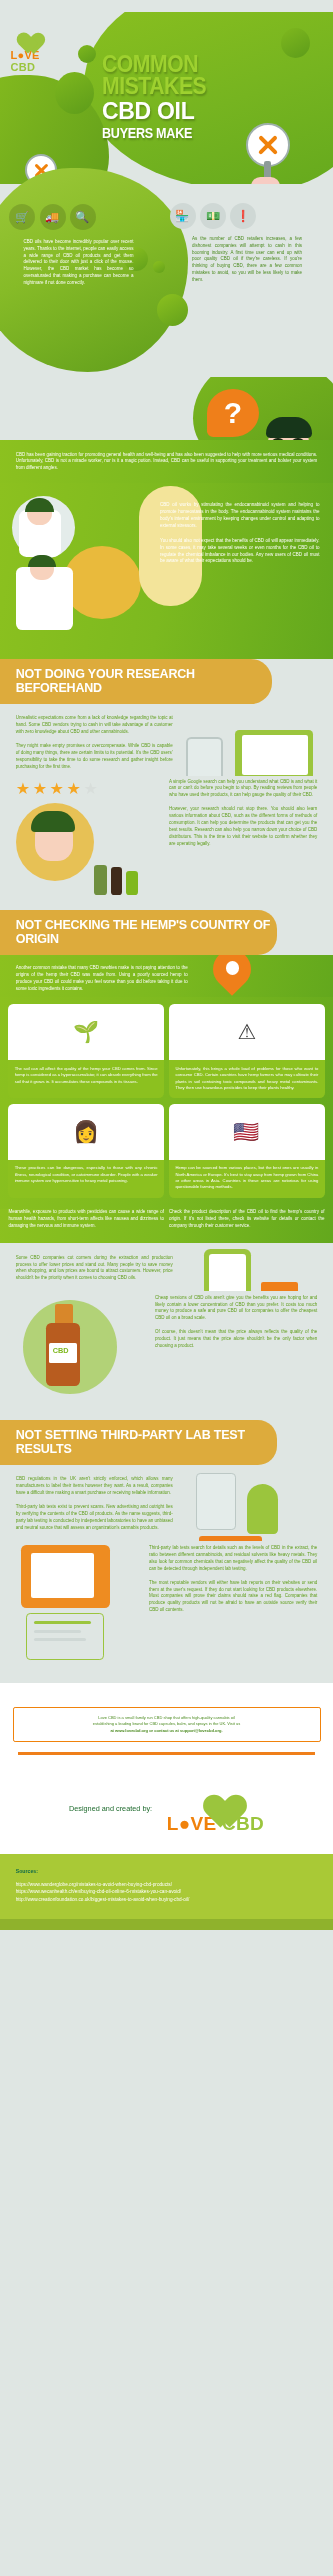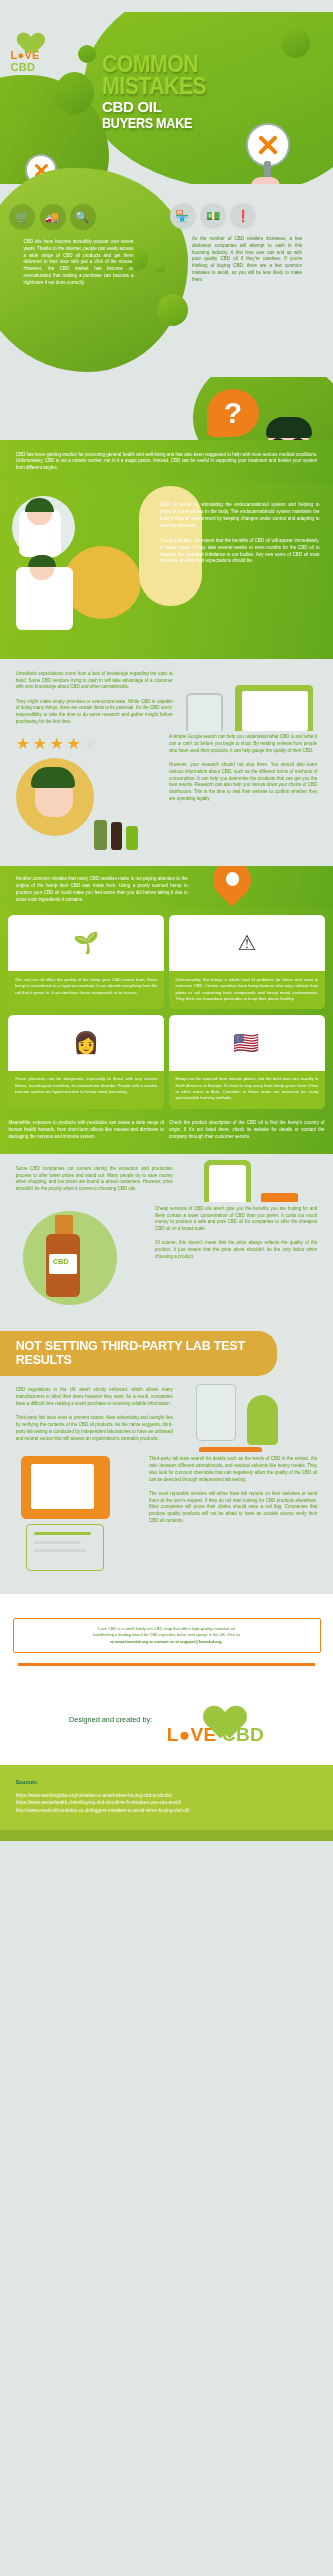--- a/index.html
+++ b/index.html
@@ -43,21 +43,21 @@
   .logo-cbd { color:#9bc53d; }
 
   .hdr-title { position:absolute; top:41px; left:102px; z-index:7; width:157px; }
   .t-common, .t-mistakes {
     font-size:24.6px; line-height:.88; font-weight:bold; color:#9ed12f;
     letter-spacing:-0.5px; text-shadow:1px 1.6px 2.1px rgba(0,0,0,.22);
     font-family:"Liberation Sans Narrow","Liberation Sans",sans-serif;
     transform:scaleX(.86); transform-origin:left center;
   }
   .t-cbdoil {
-    font-size:15px; font-weight:bold; color:#fff; letter-spacing:-0.3px;
+    font-size:23px; font-weight:bold; color:#fff; letter-spacing:-0.3px;
     margin-top:2.1px; text-shadow:1px 1.6px 2.1px rgba(0,0,0,.22);
   }
   .t-buyers {
     font-size:14px; font-weight:bold; color:#fff; letter-spacing:-0.3px;
     text-shadow:1px 1.6px 2.1px rgba(0,0,0,.22);
     font-family:"Liberation Sans Narrow","Liberation Sans",sans-serif;
     transform:scaleX(.9); transform-origin:left center;
   }
 
   .xcircle { position:absolute; border-radius:50%; background:#fff;
@@ -269,20 +269,21 @@
         <div style="flex:1;position:relative;padding:13.6px 13.6px 0 3.1px;">
           <div style="position:absolute;top:-3.1px;left:-18px;width:63px;height:120px;background:#f3e49a;border-radius:31px;"></div>
           <p class="p-txt white" style="position:relative;">CBD oil works by stimulating the endocannabinoid system and helping to promote homeostasis in the body. The endocannabinoid system maintains the body's internal environment by keeping changes under control and adapting to external stressors.</p>
           <p class="p-txt white" style="position:relative;margin-top:8.4px;">You should also not expect that the benefits of CBD oil will appear immediately. In some cases, it may take several weeks or even months for the CBD oil to regulate the chemical imbalance in our bodies. Any new users of CBD oil must be aware of what their expectations should be.</p>
         </div>
       </div>
     </div>
   </div>
 
   <div class="sect">
+    <div class="secbar rounded-both" style="margin-top:0;">NOT DOING YOUR RESEARCH BEFOREHAND</div>
 
     <div class="band-grey" style="position:relative;padding:11.5px 15.7px 5.2px;">
       <div style="width:157px;">
         <p class="p-txt green">Unrealistic expectations come from a lack of knowledge regarding the topic at hand. Some CBD vendors trying to cash in will take advantage of a customer with zero knowledge about CBD and other cannabinoids.</p>
         <p class="p-txt green" style="margin-top:7.3px;">They might make empty promises or overcompensate. While CBD is capable of doing many things, there are certain limits to its potential. It's the CBD users' responsibility to take the time to do some research and gather insight before purchasing for the first time.</p>
       </div>
       <div style="position:absolute;top:10.5px;left:178px;width:146px;height:110px;">
         <div style="position:absolute;top:15.7px;left:57px;width:78px;height:52px;background:#9bc53d;border-radius:4.2px;"></div>
         <div style="position:absolute;top:21px;left:64px;width:66px;height:40px;background:#fff;border-radius:2.1px;"></div>
         <div style="position:absolute;top:23px;left:8.4px;width:37px;height:63px;background:#e4ecea;border-radius:5.2px;border:2.1px solid #bcc8c5;"></div>
@@ -311,20 +312,21 @@
         </div>
         <div style="flex:1;">
           <p class="p-txt green">A simple Google search can help you understand what CBD is and what it can or can't do before you begin to shop. By reading reviews from people who have used their products, it can help gauge the quality of their CBD.</p>
           <p class="p-txt green" style="margin-top:7.3px;">However, your research should not stop there. You should also learn various information about CBD, such as the different forms of methods of consumption. It can help you determine the products that can get you the best results. Research can also help you narrow down your choice of CBD distributors. This is the time to visit their website to confirm whether they are operating legally.</p>
         </div>
       </div>
     </div>
   </div>
 
   <div class="sect">
+    <div class="secbar">NOT CHECKING THE HEMP'S COUNTRY OF ORIGIN</div>
     <div class="band-green" style="position:relative;padding:10.5px 15.7px 4.2px;">
       <div style="width:172px;">
         <p class="p-txt white">Another common mistake that many CBD newbies make is not paying attention to the origins of the hemp their CBD was made from. Using a poorly sourced hemp to produce your CBD oil could make you feel worse than you did before taking it due to some toxic ingredients it contains.</p>
       </div>
       <div style="position:absolute;top:-5.2px;left:209px;width:47px;height:63px;">
         <div style="width:38px;height:38px;background:#ef7f1a;border-radius:50% 50% 50% 0;transform:rotate(-45deg);margin-left:4.2px;"></div>
         <div style="position:absolute;top:11.5px;left:16.7px;width:13.6px;height:13.6px;background:#fff;border-radius:50%;"></div>
       </div>
     </div>
 

